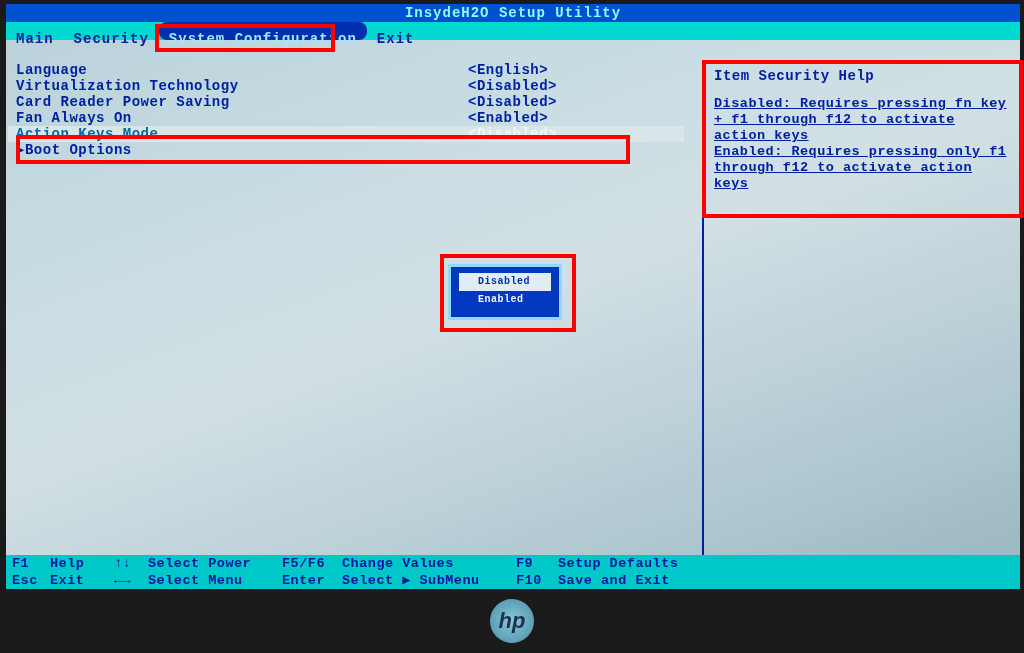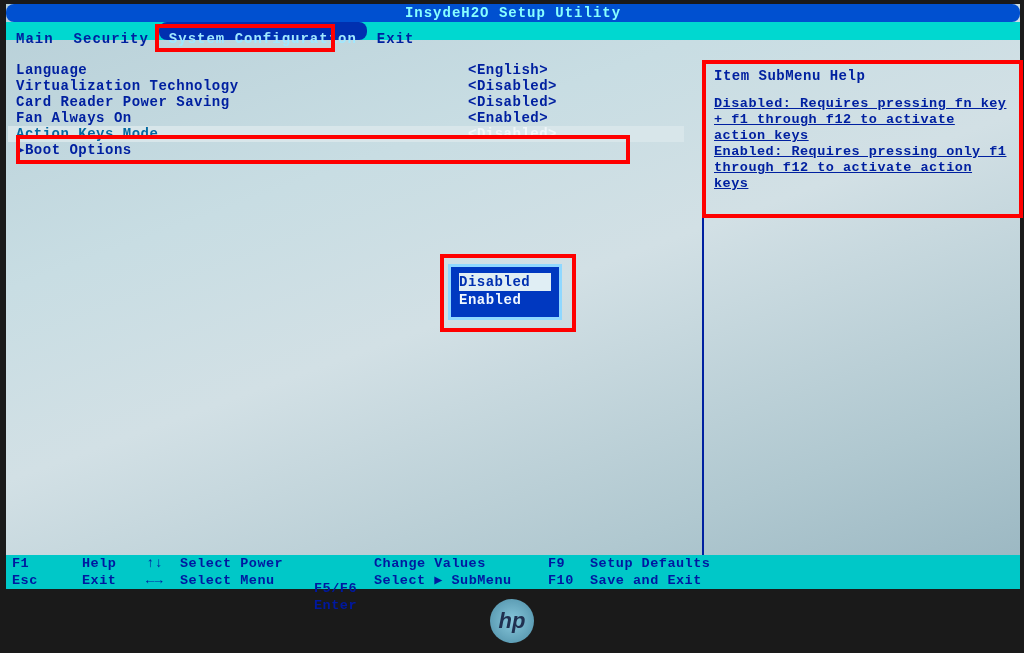--- a/index.html
+++ b/index.html
@@ -1,43 +1,43 @@
 <!DOCTYPE html>
 <html><head>
 <meta charset="utf-8">
 <style>
   * { margin: 0; padding: 0; box-sizing: border-box; }
   html, body { width: 1024px; height: 653px; background: #000; font-family: 'Courier New', monospace; font-weight: bold; overflow: hidden; }
   .monitor-frame { position: relative; width: 1024px; height: 653px; background: #1a1a1a; }
   .screen { position: absolute; left: 6px; top: 4px; width: 1014px; height: 585px; background: linear-gradient(160deg, #b8d0d8 0%, #c8dde3 30%, #d2e0e5 50%, #b0c8d0 80%, #98b5c0 100%); }
-  .title-bar { position: absolute; left: 0; top: 0; width: 100%; height: 18px; background: #0050d0; color: #88ffff; font-size: 14px; line-height: 18px; text-align: center; letter-spacing: 1px; border-radius: 8px; }
+  .title-bar { position: absolute; left: 0; top: 0; width: 100%; height: 18px; background: #0050d0; color: #88ffff; font-size: 14px; line-height: 18px; text-align: center; letter-spacing: 1px; }
   .menu-bar { position: absolute; left: 0; top: 18px; width: 100%; height: 18px; background: #00d8d0; color: #0020a0; font-size: 14px; line-height: 18px; letter-spacing: 1px; display: flex; }
   .menu-item { padding: 8px 10px; cursor: pointer; }
   .menu-item.active { background: #0030b0; color: #a0e8ff; border-radius: 8px; }
   .main-area { position: absolute; left: 2px; top: 58px; width: 676px; height: 498px; }
   .setting-row { display: flex; height: 16px; font-size: 14px; color: #0020a0; letter-spacing: 0.5px; line-height: 16px; margin-bottom: 0px; }
   .setting-label { width: 460px; padding-left: 8px; white-space: nowrap; }
   .setting-value { width: 160px; }
   .setting-row.selected { background: #d8e6ea; color: #f0f8ff; }
   .setting-row.selected .setting-label { color: #0369a1; }
   .setting-row.selected .setting-value { color: #f0f6f9; }
   .help-panel { position: absolute; right: 8px; top: 58px; width: 310px; height: 498px; border-left: 2px solid #0020a0; padding-left: 10px; }
   .help-title { font-size: 14px; color: #0020a0; margin-bottom: 12px; letter-spacing: 0.5px; padding-top:6px;}
   .help-text { font-size: 13.5px; color: #0020a0; line-height: 16px; letter-spacing: 0.5px; text-decoration: underline; }
   .popup { position: absolute; left: 442px; top: 260px; width: 114px; height: 56px; background: #0038c0; border: 3px solid #90d8ff; }
   .popup-inner { width: 100%; height: 100%; display: flex; flex-direction: column; padding: 6px 8px; }
-  .popup-option { font-size: 14px; color: #f0f8ff; line-height: 18px; letter-spacing: 0.5px; padding: 0 0; cursor: pointer; }
+  .popup-option { font-size: 10px; color: #f0f8ff; line-height: 18px; letter-spacing: 0.5px; padding: 0 19px; cursor: pointer; }
   .popup-option.selected { background: #e0eef4; color: #0030b0; }
   .footer { position: absolute; left: 0; bottom: 0; width: 100%; height: 34px; background: #00c8c8; color: #0018a0; font-size: 13.5px; letter-spacing: 0.5px; }
   .footer-row { display: flex; height: 17px; line-height: 17px; }
   .fk { width: 44px; padding-left: 6px; }
-  .fl { width: 64px; margin-left: 32px; }
+  .fl { width: 64px; }
   .fk2 { width: 34px; }
   .fl2 { width: 134px; }
-  .fk3 { width: 60px; margin-top: 25px; }
+  .fk3 { width: 60px; }
   .fl3 { width: 174px; }
   .fk4 { width: 42px; }
   .fl4 { width: 160px; }
   .hp-logo { position: absolute; left: 50%; bottom: 10px; transform: translateX(-50%); width: 44px; height: 44px; border-radius: 50%; background: radial-gradient(circle,#88c8dc 0%,#5898b0 80%); display:flex;align-items:center;justify-content:center; color:#203050; font-style:italic; font-family:Arial,sans-serif; font-size:22px; }
   
   .redbox { position: absolute; border: 4px solid #ff0000; pointer-events: none; }
   .rb1 { left: 149px; top: 20px; width: 180px; height: 28px; }
   .rb2 { left: 10px; top: 131px; width: 614px; height: 29px; }
   .rb3 { left: 434px; top: 250px; width: 136px; height: 78px; }
   .rb4 { left: 696px; top: 56px; width: 321px; height: 158px; }
@@ -78,21 +78,21 @@
           <div class="setting-label">Action Keys Mode</div>
           <div class="setting-value">&lt;Disabled&gt;</div>
         </div>
         <div class="setting-row">
           <div class="setting-label">▶Boot Options</div>
           <div class="setting-value"></div>
         </div>
       </div>
 
     <div class="help-panel">
-      <div class="help-title">Item SubMenu Help</div>
+      <div class="help-title">Item Security Help</div>
       <div class="help-text" id="help-text" style="white-space: pre-line;">Disabled: Requires pressing fn key + f1 through f12 to activate action keys
 Enabled: Requires pressing only f1 through f12 to activate action keys</div>
     </div>
 
     <div class="popup">
       <div class="popup-inner" id="popup-inner">
           <div class="popup-option selected">Disabled</div>
           <div class="popup-option">Enabled</div>
         </div>
     </div>

